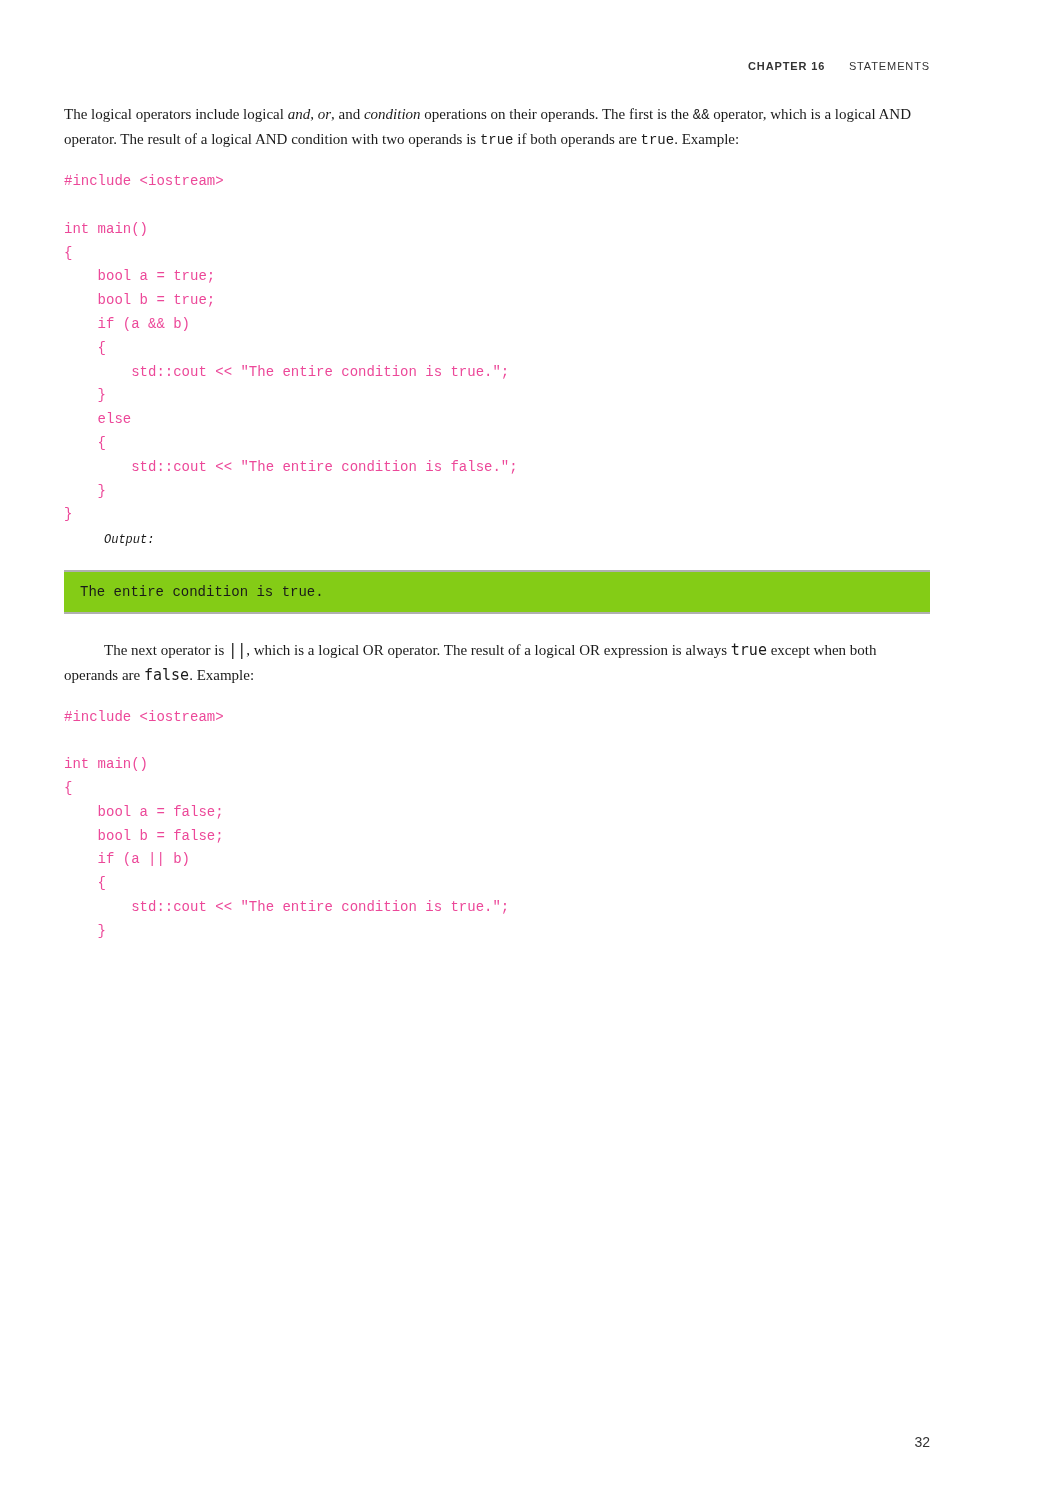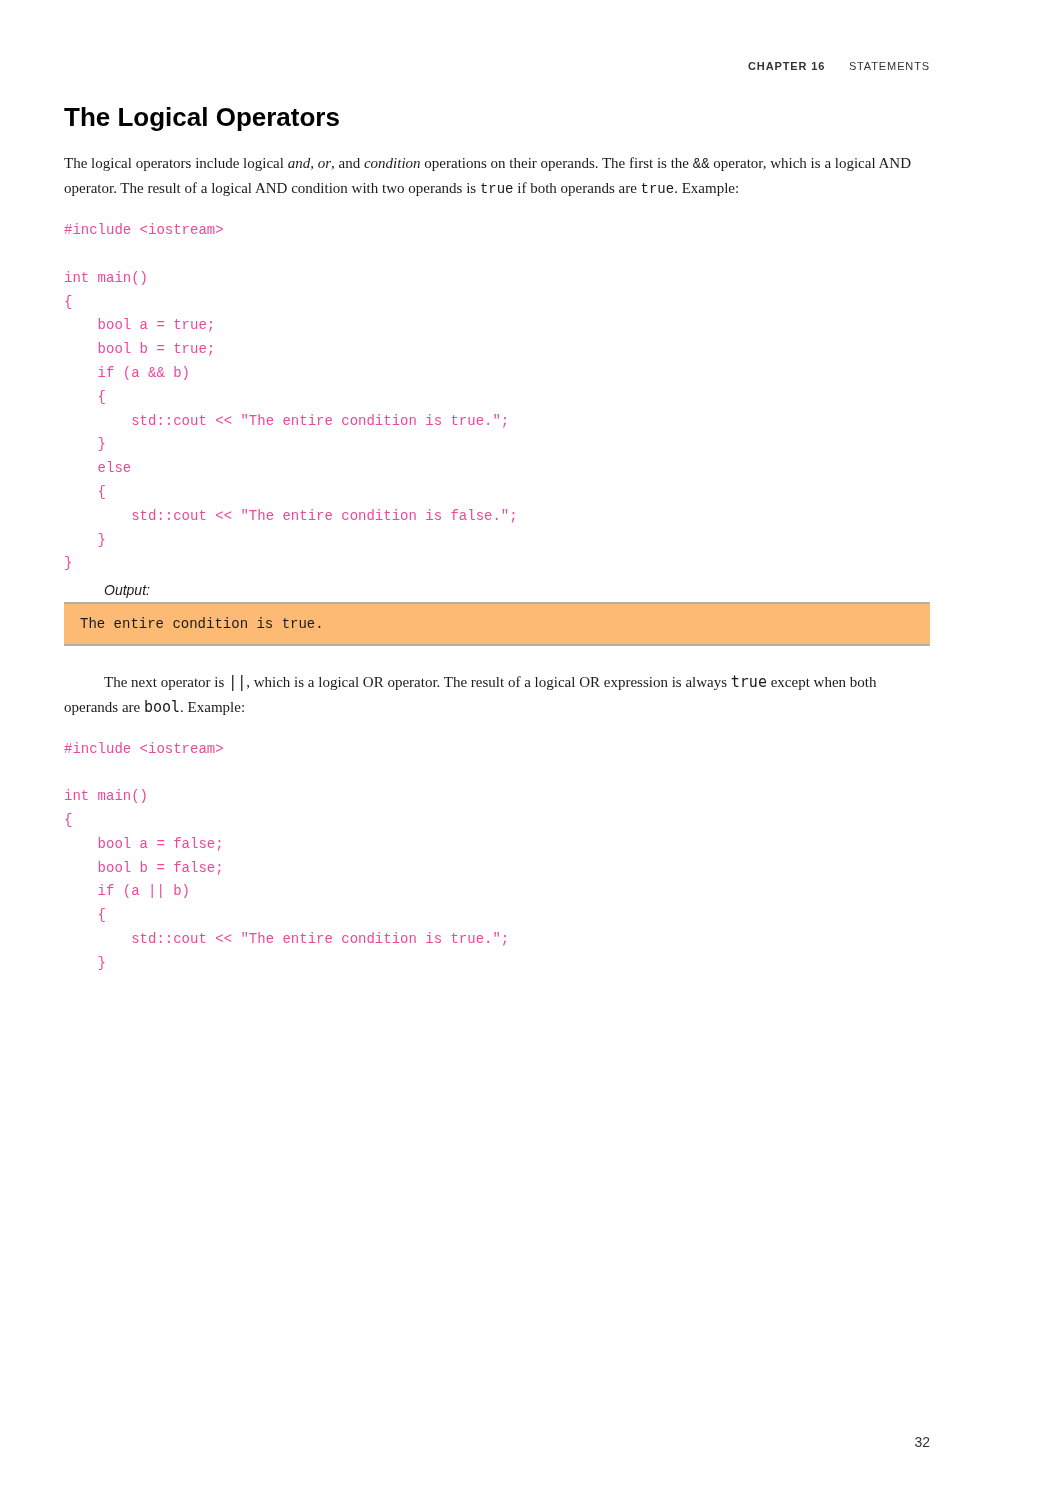--- a/index.html
+++ b/index.html
@@ -64,30 +64,30 @@
       font-size: 14px;
       line-height: 1.7;
       color: #ec4899;
       margin-bottom: 6px;
       padding-left: 0;
       white-space: pre;
     }
 
     .output-label {
       font-style: italic;
-      font-family: Liberation Sans, sans-serif;
-      font-size: 14px;
+      font-family: Liberation Mono, monospace;
+      font-size: 12px;
       margin-left: 40px;
       margin-top: 4px;
-      margin-bottom: 4px;
+      margin-bottom: 23px;
       color: #1a1a1a;
     }
 
     .output-box {
-      background: #fdba74;
+      background: #84cc16;
       border-top: 2px solid #b0b0b0;
       border-bottom: 2px solid #b0b0b0;
       padding: 12px 16px;
       font-family: 'Courier New', Courier, monospace;
       font-size: 14px;
       color: #1a1a1a;
       margin-bottom: 24px;
     }
 
     .indented-para {
@@ -114,21 +114,20 @@
 <body>
 
 <div class="page">
 
   <div class="header">
     <span class="chapter-label">CHAPTER 16</span>
     &nbsp;&nbsp;&nbsp;&nbsp;
     <span>STATEMENTS</span>
   </div>
 
-  <div class="section-title">The Logical Operators</div>
 
   <p class="body-text">
     <span>The logical operators include logical </span><em>and</em><span>, </span><em>or</em><span>, and </span><em>condition</em><span> operations on their operands. The first is the <code>&amp;&amp;</code> operator, which is a logical AND operator. The result of a logical AND condition with two operands is <code>true</code> if both operands are <code>true</code>. Example:</span>
   </p>
 
   <div class="code-block">#include &lt;iostream&gt;
 
 int main()
 {
     bool a = true;
@@ -141,21 +140,21 @@
     {
         std::cout &lt;&lt; "The entire condition is false.";
     }
 }</div>
 
   <div class="output-label">Output:</div>
 
   <div class="output-box">The entire condition is true.</div>
 
   <p class="indented-para">
-    <span>The next operator is <code>||</code>, which is a logical OR operator. The result of a logical OR expression is always <code>true</code> except when both operands are <code>bool</code>. Example:</span>
+    <span>The next operator is <code>||</code>, which is a logical OR operator. The result of a logical OR expression is always <code>true</code> except when both operands are <code>false</code>. Example:</span>
   </p>
 
   <div class="code-block">#include &lt;iostream&gt;
 
 int main()
 {
     bool a = false;
     bool b = false;
     if (a || b)
     {

